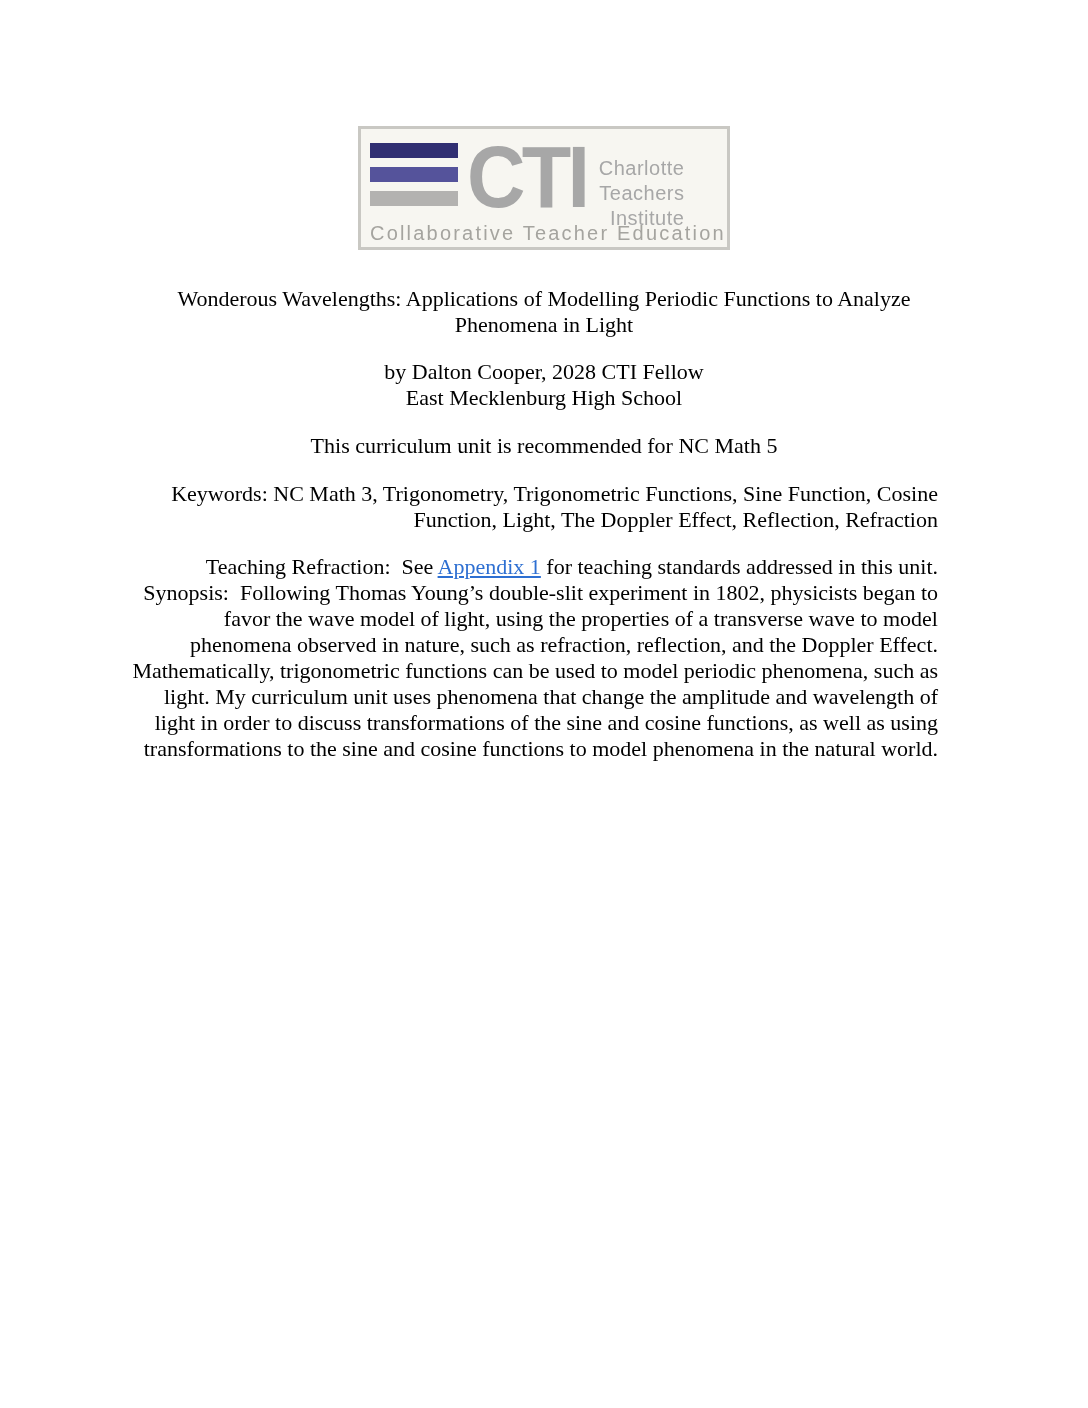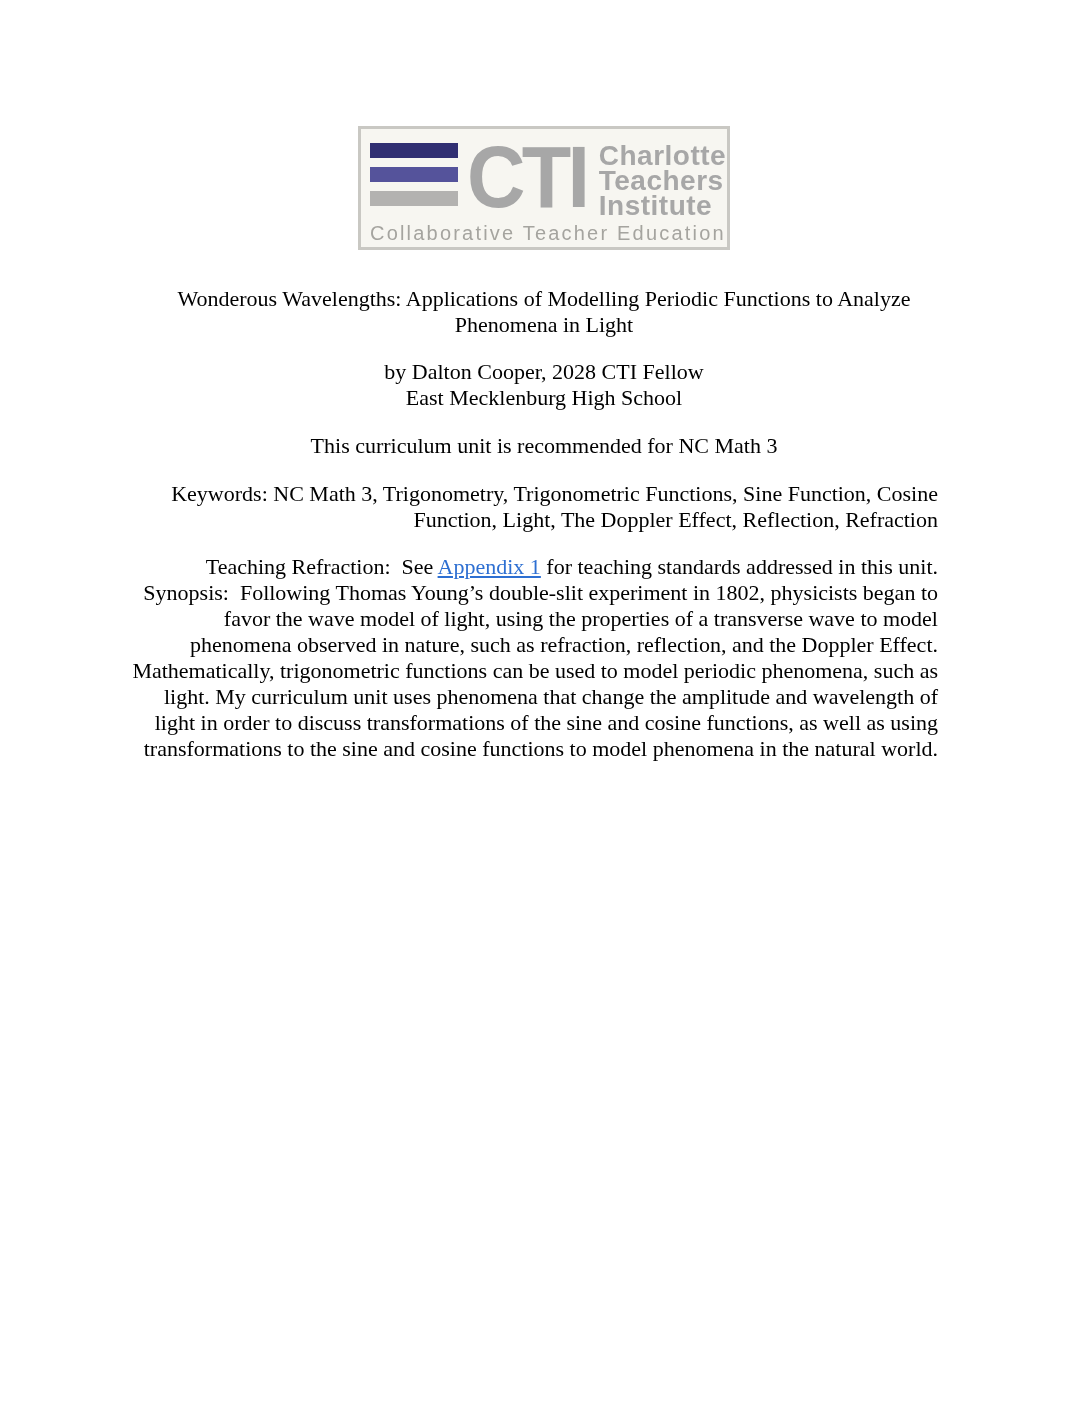--- a/index.html
+++ b/index.html
@@ -16,20 +16,21 @@
   
   .logo-box {
     box-sizing: border-box;
     width: 372px;
     height: 124px;
     margin: 126px auto 0 auto;
     border: 3px solid #c9c8c3;
     background: #f7f6f1;
     padding: 9px 9px 5px 9px;
     font-family: "Liberation Sans", sans-serif;
+    text-align: right;
   }
   .logo-top {
     display: flex;
     align-items: flex-start;
     height: 76px;
   }
   .logo-bars {
     width: 88px;
     margin-top: 5px;
     margin-right: 9px;
@@ -44,24 +45,24 @@
     font-weight: bold;
     letter-spacing: -4px;
     color: #a7a7a7;
     margin-top: 4px;
     transform: scaleX(0.92);
     transform-origin: left top;
   }
   .logo-name {
     flex: 0 0 auto;
     margin-left: 2px;
-    margin-top: 5px;
-    font-size: 28px;
+    margin-top: 18px;
+    font-size: 20px;
     line-height: 25px;
-    font-weight: bold;
+    font-weight: normal;
     color: #a7a7a7;
     letter-spacing: 0.5px;
   }
   .logo-tagline {
     margin-top: 8px;
     font-size: 20px;
     color: #a5a49f;
     letter-spacing: 2.2px;
     white-space: nowrap;
   }
@@ -106,21 +107,21 @@
         <div>Institute</div>
       </div>
     </div>
     <div class="logo-tagline">Collaborative Teacher Education</div>
   </div>
 
   <p class="center title-p"><span>Wonderous Wavelengths: Applications of Modelling Periodic Functions to Analyze</span><br><span>Phenomena in Light</span></p>
 
   <p class="center byline-p"><span>by Dalton Cooper, 2028 CTI Fellow</span><br><span>East Mecklenburg High School</span></p>
 
-  <p class="center recommendation-p">This curriculum unit is recommended for NC Math 3</p>
+  <p class="center recommendation-p">This curriculum unit is recommended for NC Math 5</p>
 
   <p class="block keywords-p">Keywords: NC Math 3, Trigonometry, Trigonometric Functions, Sine Function, Cosine Function, Light, The Doppler Effect, Reflection, Refraction</p>
 
   <p class="block standards-p"><span>Teaching Refraction:  See </span><a class="doc-link" href="#" style="color: rgb(45, 111, 210);">Appendix 1</a><span> for teaching standards addressed in this unit.</span></p>
 
   <p class="block synopsis-p">Synopsis:  Following Thomas Young’s double-slit experiment in 1802, physicists began to favor the wave model of light, using the properties of a transverse wave to model phenomena observed in nature, such as refraction, reflection, and the Doppler Effect. Mathematically, trigonometric functions can be used to model periodic phenomena, such as light. My curriculum unit uses phenomena that change the amplitude and wavelength of light in order to discuss transformations of the sine and cosine functions, as well as using transformations to the sine and cosine functions to model phenomena in the natural world.</p>
 
 </div>
 
 </body></html>

